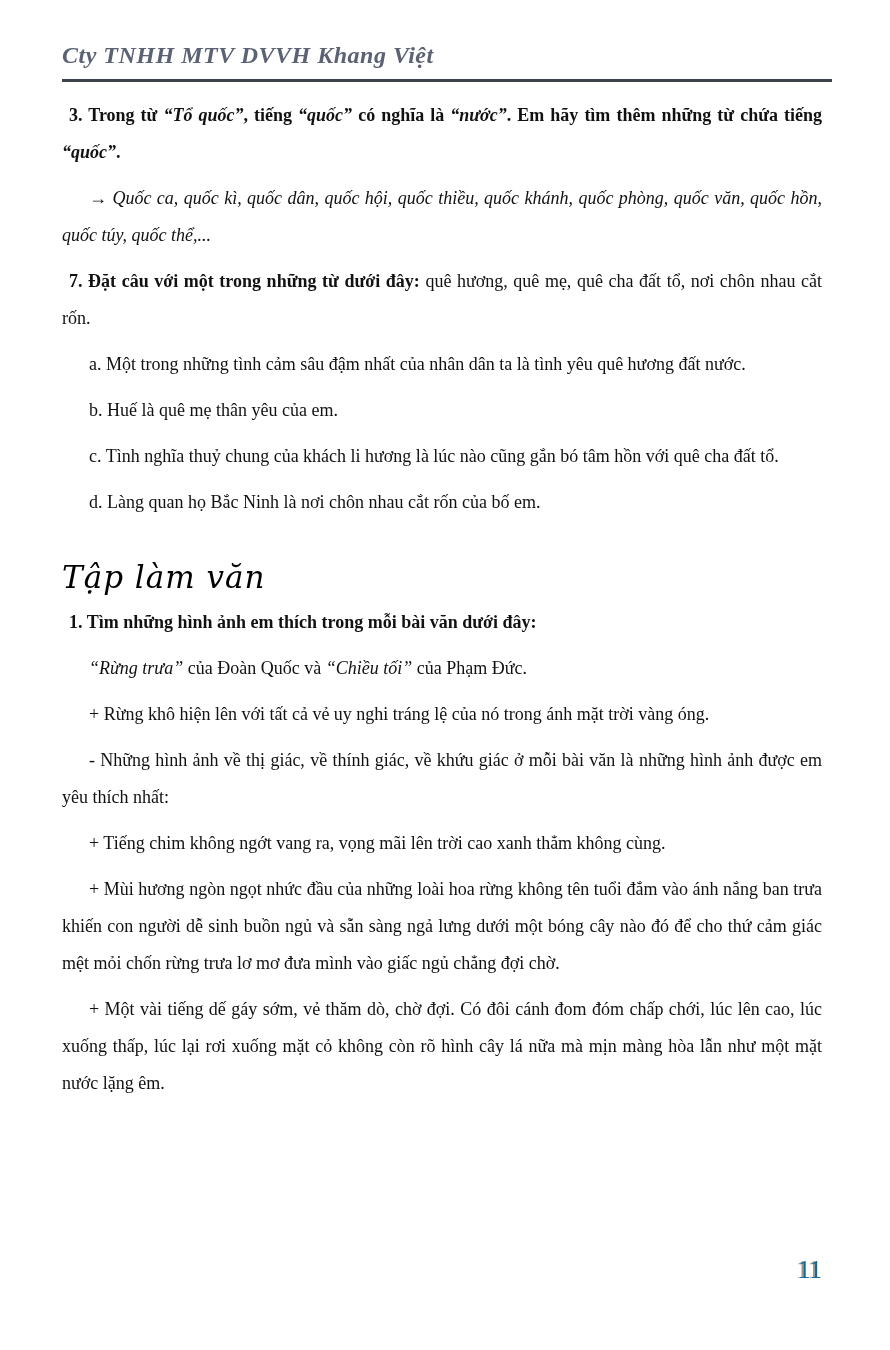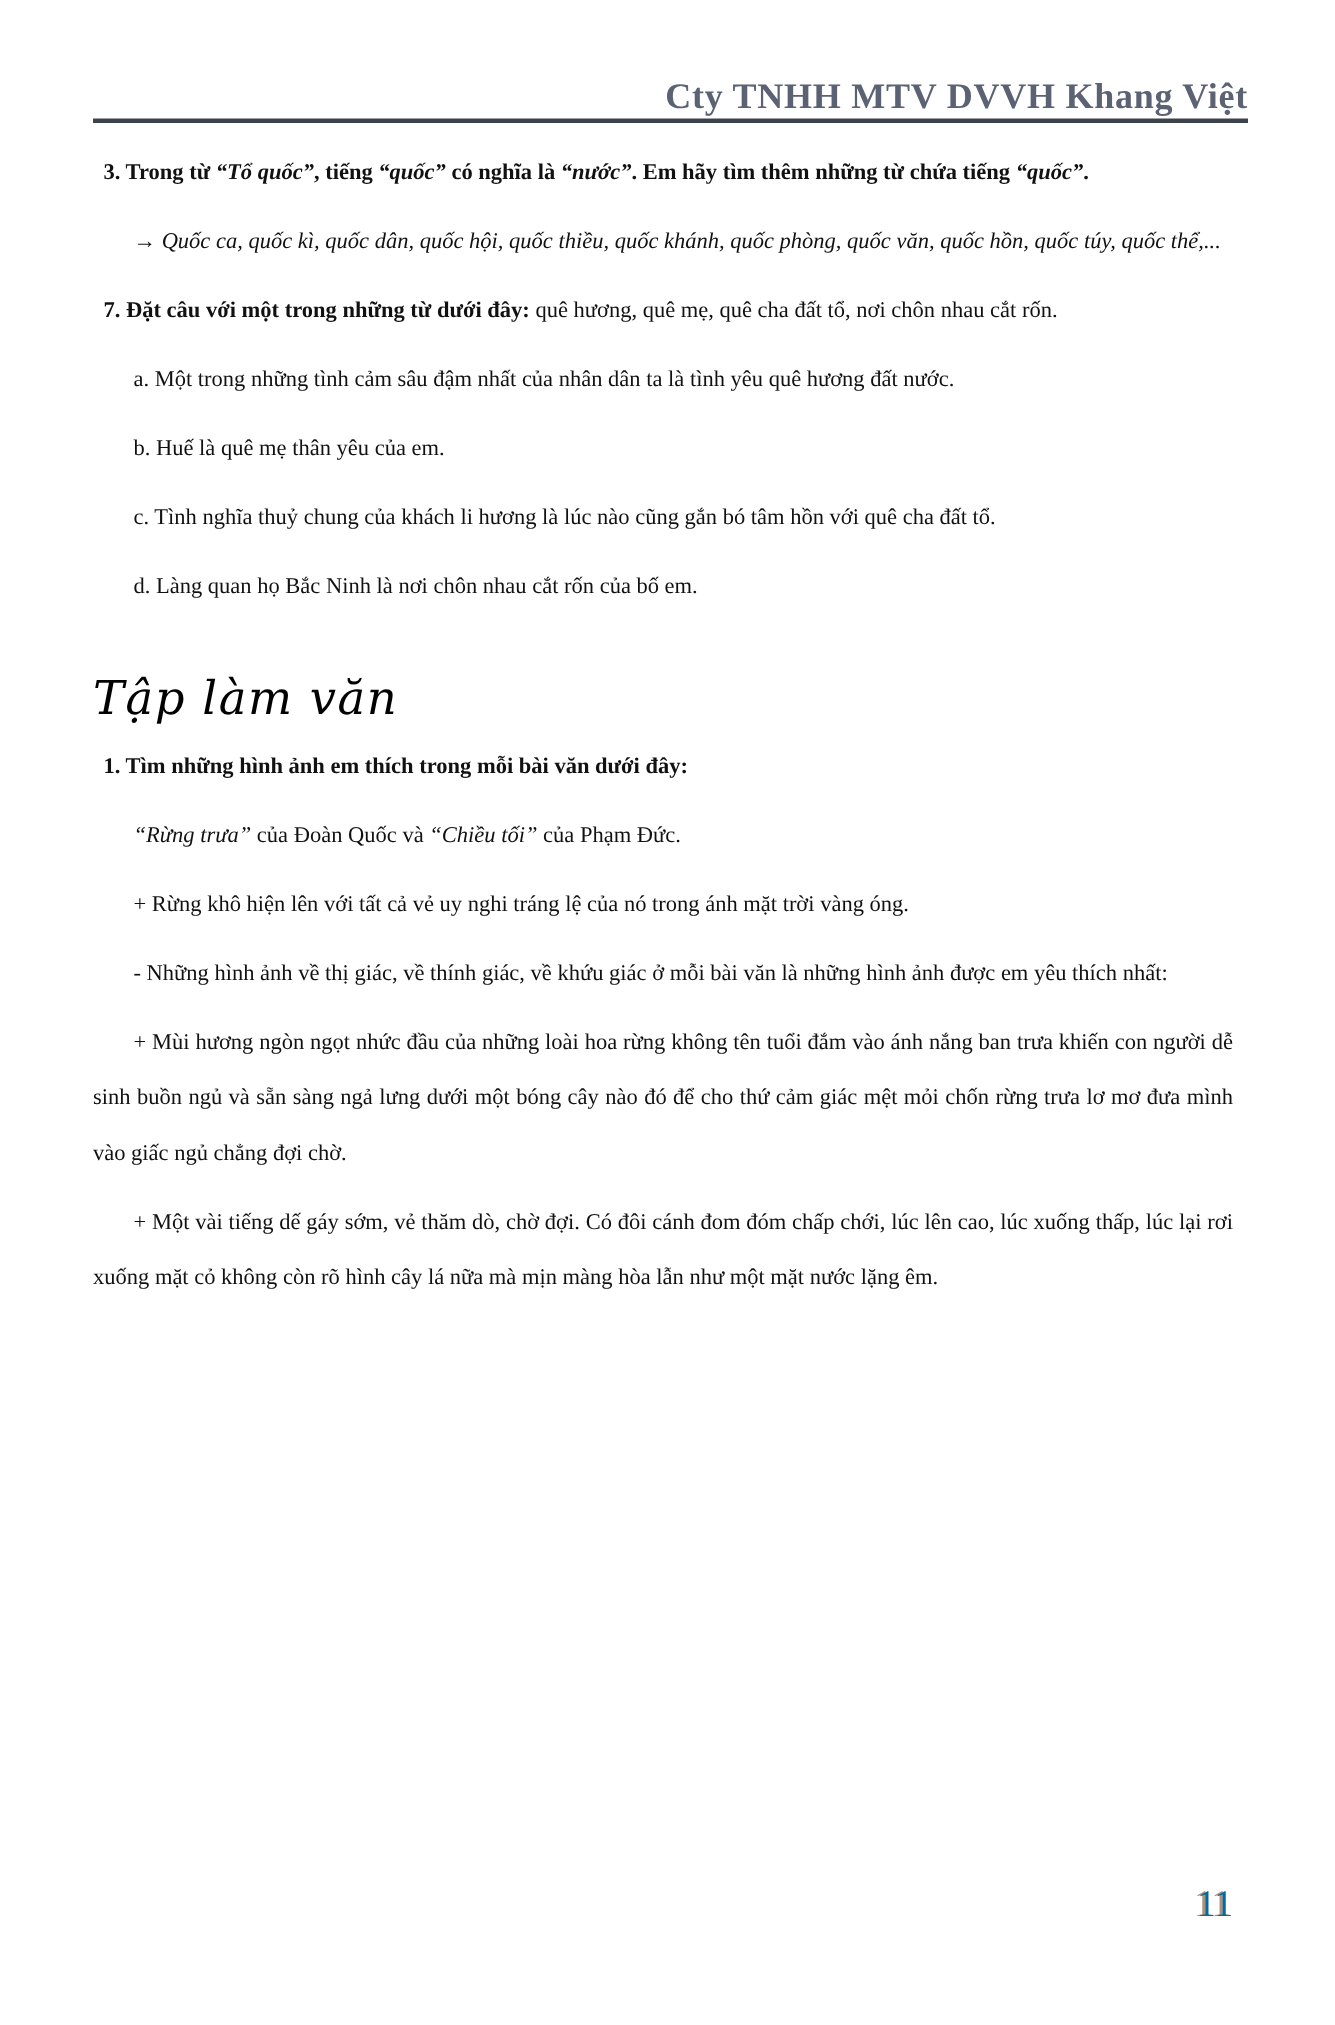--- a/index.html
+++ b/index.html
@@ -5,37 +5,37 @@
   html,body{margin:0;padding:0;background:#ffffff;}
   .page{
     position:relative;
     width:890px;height:1350px;
     background:#ffffff;
     font-family:"Liberation Serif", serif;
     color:#111111;
     overflow:hidden;
   }
   .running-header{
-    position:absolute;top:52px;left:62px;right:58px;
-    text-align:right;
+    position:absolute;top:42px;left:62px;right:58px;
     font-size:24px;
+    font-style:italic;
     font-weight:bold;
     color:#5b6273;
     letter-spacing:.5px;
   }
   .header-rule{
     position:absolute;top:79px;left:62px;right:58px;
     border:none;border-top:3px solid #3d434b;margin:0;
   }
   .content{
     position:absolute;top:88px;left:62px;right:68px;
   }
   .para{
     margin:9px 0;
-    font-size:15px;
+    font-size:18px;
     line-height:37px;
     text-align:justify;
   }
   .para.item{ text-indent:7px; }
   .para.sub{ text-indent:27px; }
   .b{ font-weight:bold; }
   .i{ font-style:italic; }
   .script-heading{
     margin:38px 0 6px 0;
     font-family:"DejaVu Serif", serif;
@@ -83,20 +83,21 @@
       </div>
 
     <div class="script-heading">Tập làm văn</div>
 
 
     <div id="part2">
         <p class="para item"><span class="b">1.  Tìm những hình ảnh em thích trong mỗi bài văn dưới đây:</span></p>
         <p class="para sub"><span class="i">“Rừng trưa”</span><span> của Đoàn Quốc và </span><span class="i">“Chiều tối”</span><span> của Phạm Đức.</span></p>
         <p class="para sub"><span>+ Rừng khô hiện lên với tất cả vẻ uy nghi tráng lệ của nó trong ánh mặt trời vàng óng.</span></p>
         <p class="para sub"><span>- Những hình ảnh về thị giác, về thính giác, về khứu giác ở mỗi bài văn là những hình ảnh được em yêu thích nhất:</span></p>
+        <p class="para sub"><span>+ Tiếng chim không ngớt vang ra, vọng mãi lên trời cao xanh thẳm không cùng.</span></p>
         <p class="para sub"><span>+ Mùi hương ngòn ngọt nhức đầu của những loài hoa rừng không tên tuổi đắm vào ánh nắng ban trưa khiến con người dễ sinh buồn ngủ và sẵn sàng ngả lưng dưới một bóng cây nào đó để cho thứ cảm giác mệt mỏi chốn rừng trưa lơ mơ đưa mình vào giấc ngủ chẳng đợi chờ.</span></p>
         <p class="para sub"><span>+ Một vài tiếng dế gáy sớm, vẻ thăm dò, chờ đợi. Có đôi cánh đom đóm chấp chới, lúc lên cao, lúc xuống thấp, lúc lại rơi xuống mặt cỏ không còn rõ hình cây lá nữa mà mịn màng hòa lẫn như một mặt nước lặng êm.</span></p>
         <p class="para sub"></p>
       </div>
 
   </div>
 
   <div class="page-number">11</div>
 
 </div>

